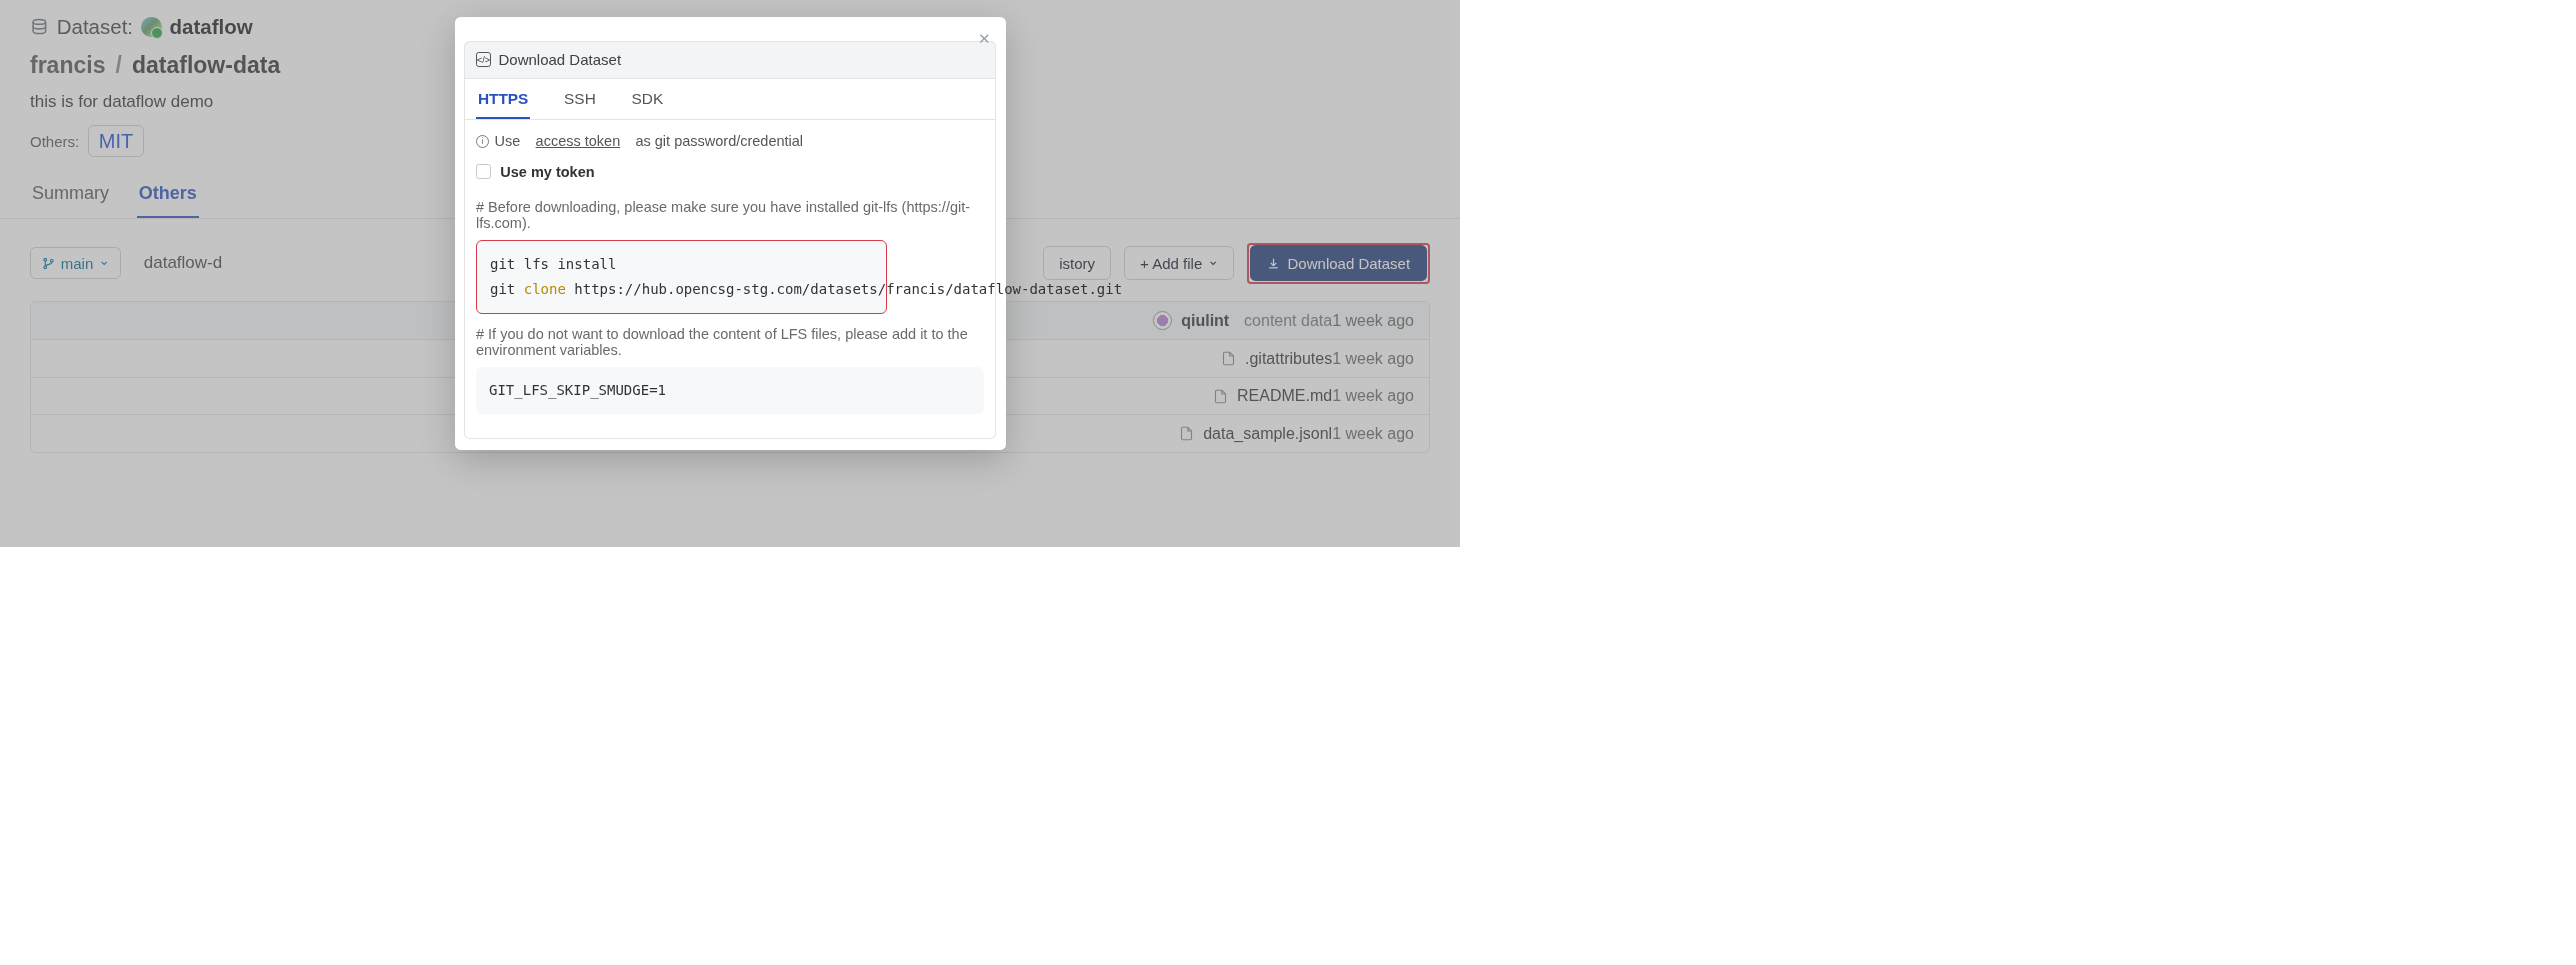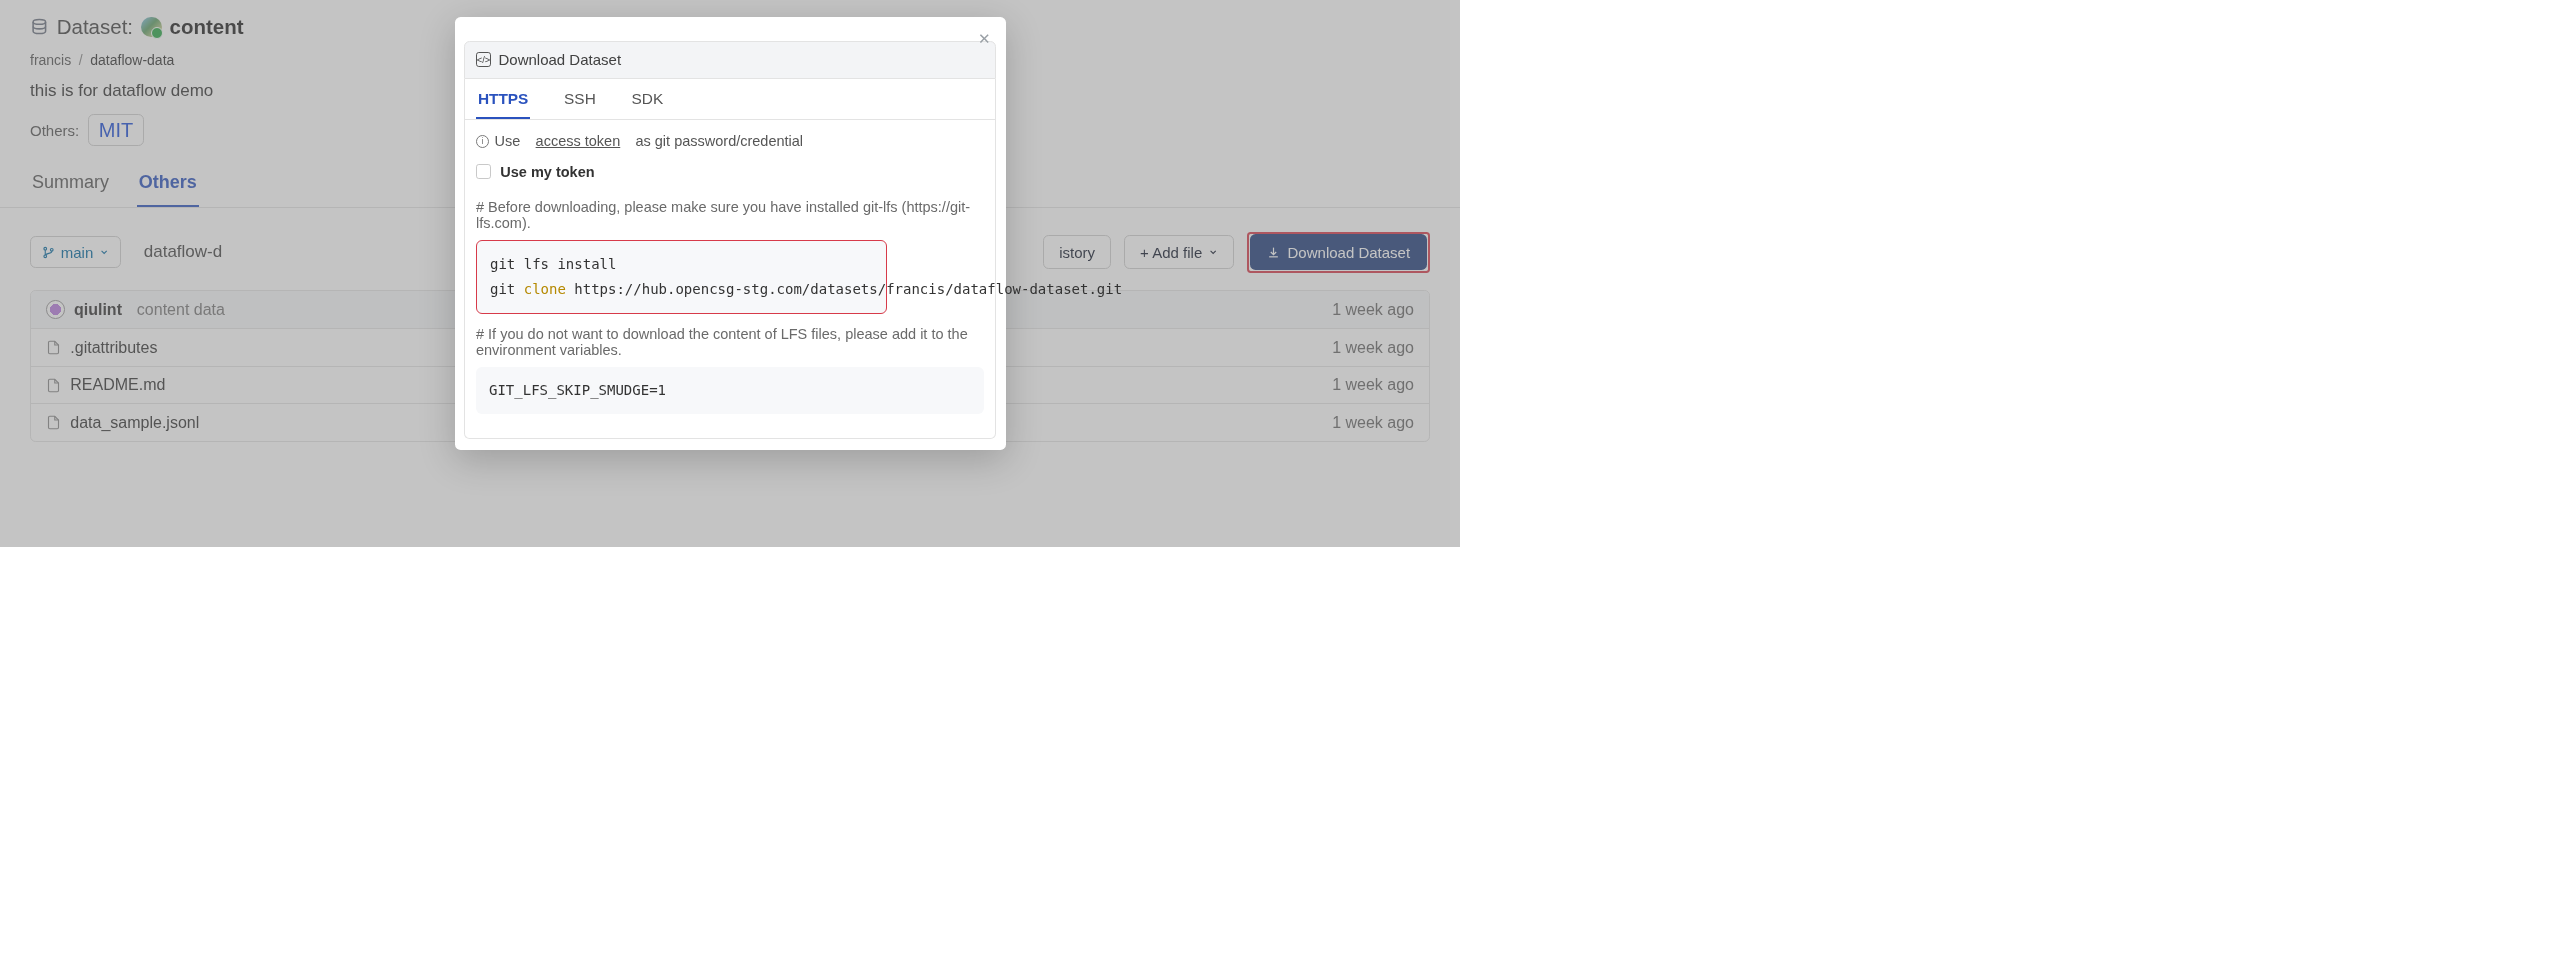--- a/index.html
+++ b/index.html
@@ -42,21 +42,21 @@
     content: "";
     position: absolute;
     right: -1.9px; bottom: -1.9px;
     width: 10.3px; height: 10.3px;
     background: #28a745;
     border-radius: 50%;
     border: 1.9px solid #fff;
   }
   .header-name { font-size: 20.5px; font-weight: 700; color: #1f1f1f; }
 
-  .breadcrumb { font-size: 14px; color: #333; margin-bottom: 13px; }
+  .breadcrumb { font-size: 23px; color: #333; margin-bottom: 13px; font-weight: bold; }
   .breadcrumb .owner { color: #555; }
   .breadcrumb .sep { margin: 0 3.7px; color: #888; }
 
   .description { font-size: 17px; color: #333; margin-bottom: 13px; }
 
   .others-row { display: flex; align-items: center; gap: 9.3px; font-size: 15px; margin-bottom: 26px; }
   .others-label { color: #555; }
   .pill {
     border: 0.9px solid #d0d0d0; border-radius: 5.6px;
     padding: 3.7px 9.3px; font-size: 20px; color: #1d4ed8;
@@ -117,21 +117,21 @@
     border-radius: 3.7px;
     padding: 0.9px;
   }
 
   .file-table {
     border: 0.9px solid #e3e3e3;
     border-radius: 5.6px;
     overflow: hidden;
   }
   .file-row {
-    display: flex; justify-content: space-between; align-items: center;
+    display: flex; justify-content: flex-end; align-items: center;
     padding: 9.3px 15px;
     border-bottom: 0.9px solid #e3e3e3;
     font-size: 16px;
   }
   .file-row:last-child { border-bottom: none; }
   .file-row.commit { background: #f6f7f9; }
   .file-row .left { display: flex; align-items: center; gap: 9.3px; color: #444; }
   .file-row .left .fname { color: #333; }
   .file-row .left .msg { color: #777; margin-left: 5.6px; }
   .file-row .right { color: #666; }
@@ -262,21 +262,21 @@
 <div class="page">
 
   <div class="header-row">
     <svg class="db-icon" viewBox="0 0 24 24" fill="none" stroke="currentColor" stroke-width="2">
       <ellipse cx="12" cy="5" rx="8" ry="3"></ellipse>
       <path d="M4 5v6c0 1.66 3.58 3 8 3s8-1.34 8-3V5"></path>
       <path d="M4 11v6c0 1.66 3.58 3 8 3s8-1.34 8-3v-6"></path>
     </svg>
     <span class="header-label">Dataset:</span>
     <span class="header-emoji"></span>
-    <span class="header-name">content</span>
+    <span class="header-name">dataflow</span>
   </div>
 
   <div class="breadcrumb">
     <span class="owner">francis</span><span class="sep"> / </span><span>dataflow-data</span>
   </div>
 
   <div class="description">this is for dataflow demo</div>
 
   <div class="others-row">
     <span class="others-label">Others:</span>

